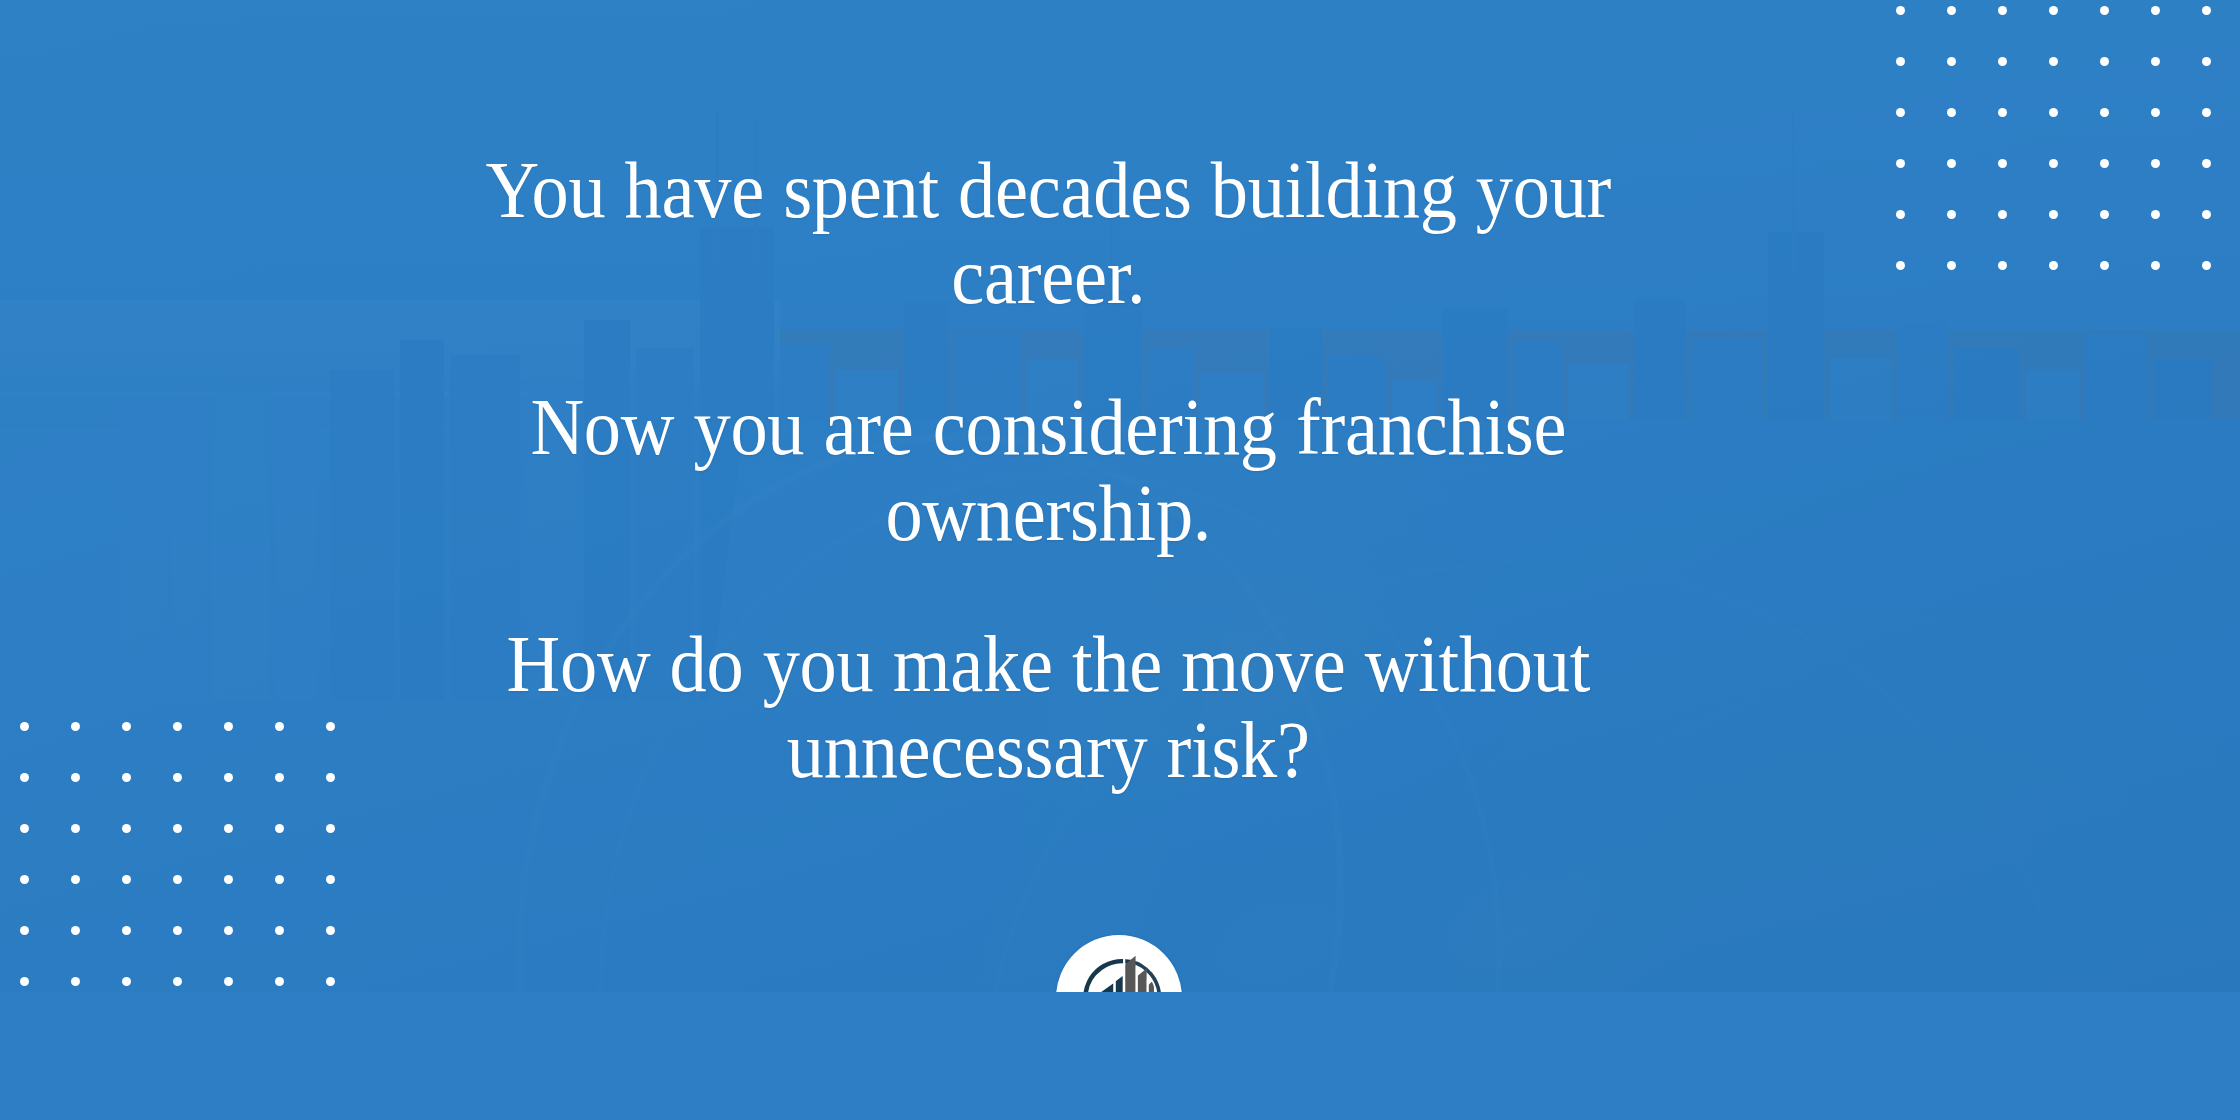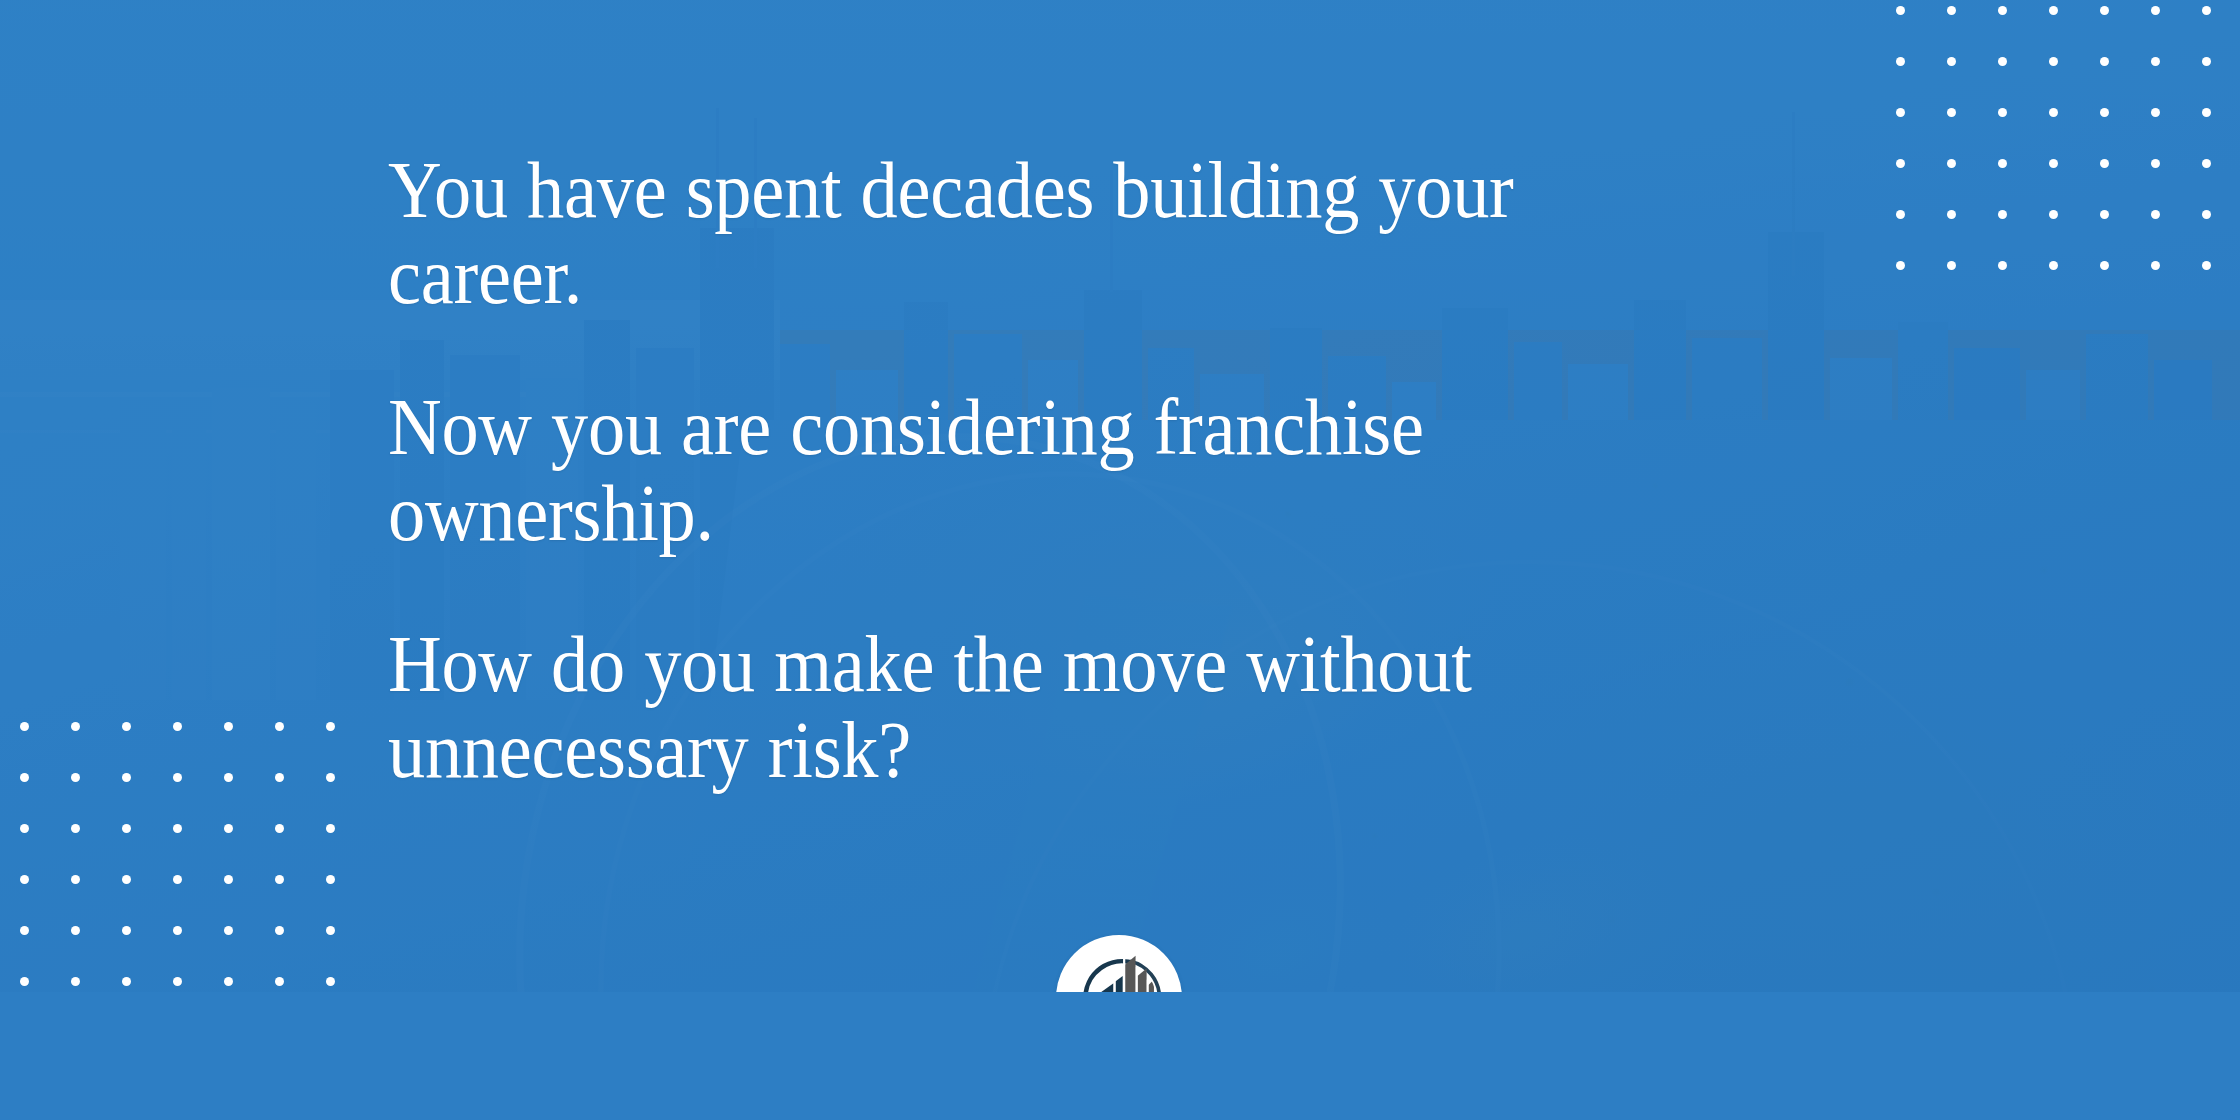--- a/index.html
+++ b/index.html
@@ -8,20 +8,21 @@
     font-family: "Liberation Serif", "DejaVu Serif", serif;
     background:#2d7ec4;
   }
 
   .slide {
     position:relative;
     width:2240px;
     height:992px;
     overflow:hidden;
     background:#737373;
+    text-align:center;
   }
 
   
   .photo { position:absolute; inset:0; overflow:hidden; }
 
   
   .sky {
     position:absolute; left:0; top:0; width:2240px; height:330px;
     background:linear-gradient(180deg,#4d9ad6 0%,#4896d3 45%,#3f8fd0 100%);
   }

